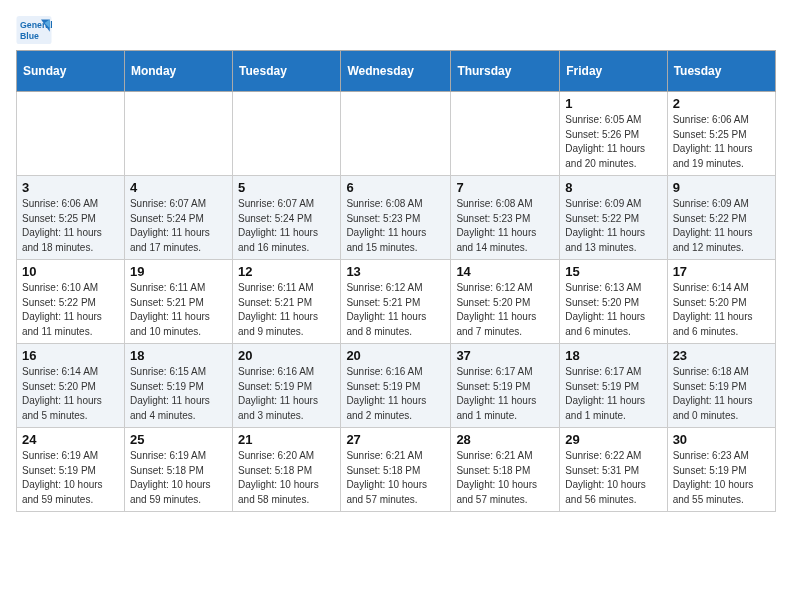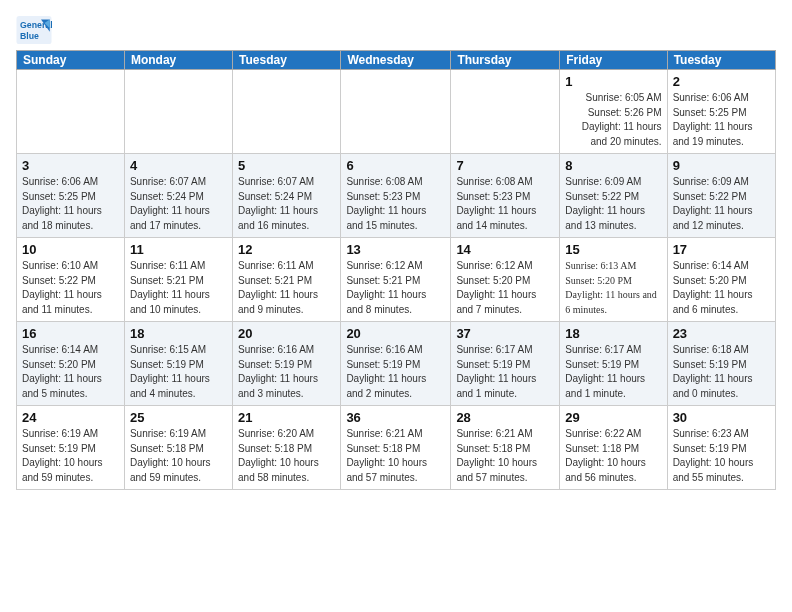--- a/index.html
+++ b/index.html
@@ -49,21 +49,21 @@
     table {
       width: 100%;
       border-collapse: collapse;
       margin-top: 6px;
     }
     thead tr th {
       background: #2274c0;
       color: #fff;
       font-size: 12px;
       font-weight: bold;
-      padding: 2px 6px;
+      padding: 13px 6px;
       text-align: left;
       border: 1px solid #aaa;
     }
     tbody tr td {
       border: 1px solid #ccc;
       vertical-align: top;
       padding: 4px 5px;
       font-size: 10.5px;
       color: #333;
       width: 113px;
@@ -128,21 +128,21 @@
   </thead>
   <tbody id="calendar-body">
   <tr>
         <td class="empty"></td>
         <td class="empty"></td>
         <td class="empty"></td>
         <td class="empty"></td>
         <td class="empty"></td>
         <td>
           <span class="day-num">1</span>
-          <div class="day-info" style="white-space: pre-line; text-align: right;">Sunrise: 6:05 AM
+          <div class="day-info" style="white-space: pre-line;">Sunrise: 6:05 AM
 Sunset: 5:26 PM
 Daylight: 11 hours and 20 minutes.</div>
         </td>
         <td>
           <span class="day-num">2</span>
           <div class="day-info" style="white-space: pre-line;">Sunrise: 6:06 AM
 Sunset: 5:25 PM
 Daylight: 11 hours and 19 minutes.</div>
         </td>
       </tr>
@@ -191,21 +191,21 @@
         </td>
       </tr>
       <tr>
         <td>
           <span class="day-num">10</span>
           <div class="day-info" style="white-space: pre-line;">Sunrise: 6:10 AM
 Sunset: 5:22 PM
 Daylight: 11 hours and 11 minutes.</div>
         </td>
         <td>
-          <span class="day-num">11</span>
+          <span class="day-num">19</span>
           <div class="day-info" style="white-space: pre-line;">Sunrise: 6:11 AM
 Sunset: 5:21 PM
 Daylight: 11 hours and 10 minutes.</div>
         </td>
         <td>
           <span class="day-num">12</span>
           <div class="day-info" style="white-space: pre-line;">Sunrise: 6:11 AM
 Sunset: 5:21 PM
 Daylight: 11 hours and 9 minutes.</div>
         </td>
@@ -216,21 +216,21 @@
 Daylight: 11 hours and 8 minutes.</div>
         </td>
         <td>
           <span class="day-num">14</span>
           <div class="day-info" style="white-space: pre-line;">Sunrise: 6:12 AM
 Sunset: 5:20 PM
 Daylight: 11 hours and 7 minutes.</div>
         </td>
         <td>
           <span class="day-num">15</span>
-          <div class="day-info" style="white-space: pre-line; font-family: Liberation Serif, serif;">Sunrise: 6:13 AM
+          <div class="day-info" style="white-space: pre-line;">Sunrise: 6:13 AM
 Sunset: 5:20 PM
 Daylight: 11 hours and 6 minutes.</div>
         </td>
         <td>
           <span class="day-num">17</span>
           <div class="day-info" style="white-space: pre-line;">Sunrise: 6:14 AM
 Sunset: 5:20 PM
 Daylight: 11 hours and 6 minutes.</div>
         </td>
       </tr>
@@ -291,35 +291,35 @@
 Sunset: 5:18 PM
 Daylight: 10 hours and 59 minutes.</div>
         </td>
         <td>
           <span class="day-num">21</span>
           <div class="day-info" style="white-space: pre-line;">Sunrise: 6:20 AM
 Sunset: 5:18 PM
 Daylight: 10 hours and 58 minutes.</div>
         </td>
         <td>
-          <span class="day-num">36</span>
+          <span class="day-num">27</span>
           <div class="day-info" style="white-space: pre-line;">Sunrise: 6:21 AM
 Sunset: 5:18 PM
 Daylight: 10 hours and 57 minutes.</div>
         </td>
         <td>
           <span class="day-num">28</span>
           <div class="day-info" style="white-space: pre-line;">Sunrise: 6:21 AM
 Sunset: 5:18 PM
 Daylight: 10 hours and 57 minutes.</div>
         </td>
         <td>
           <span class="day-num">29</span>
           <div class="day-info" style="white-space: pre-line;">Sunrise: 6:22 AM
-Sunset: 1:18 PM
+Sunset: 5:31 PM
 Daylight: 10 hours and 56 minutes.</div>
         </td>
         <td>
           <span class="day-num">30</span>
           <div class="day-info" style="white-space: pre-line;">Sunrise: 6:23 AM
 Sunset: 5:19 PM
 Daylight: 10 hours and 55 minutes.</div>
         </td>
       </tr>
     </tbody>

